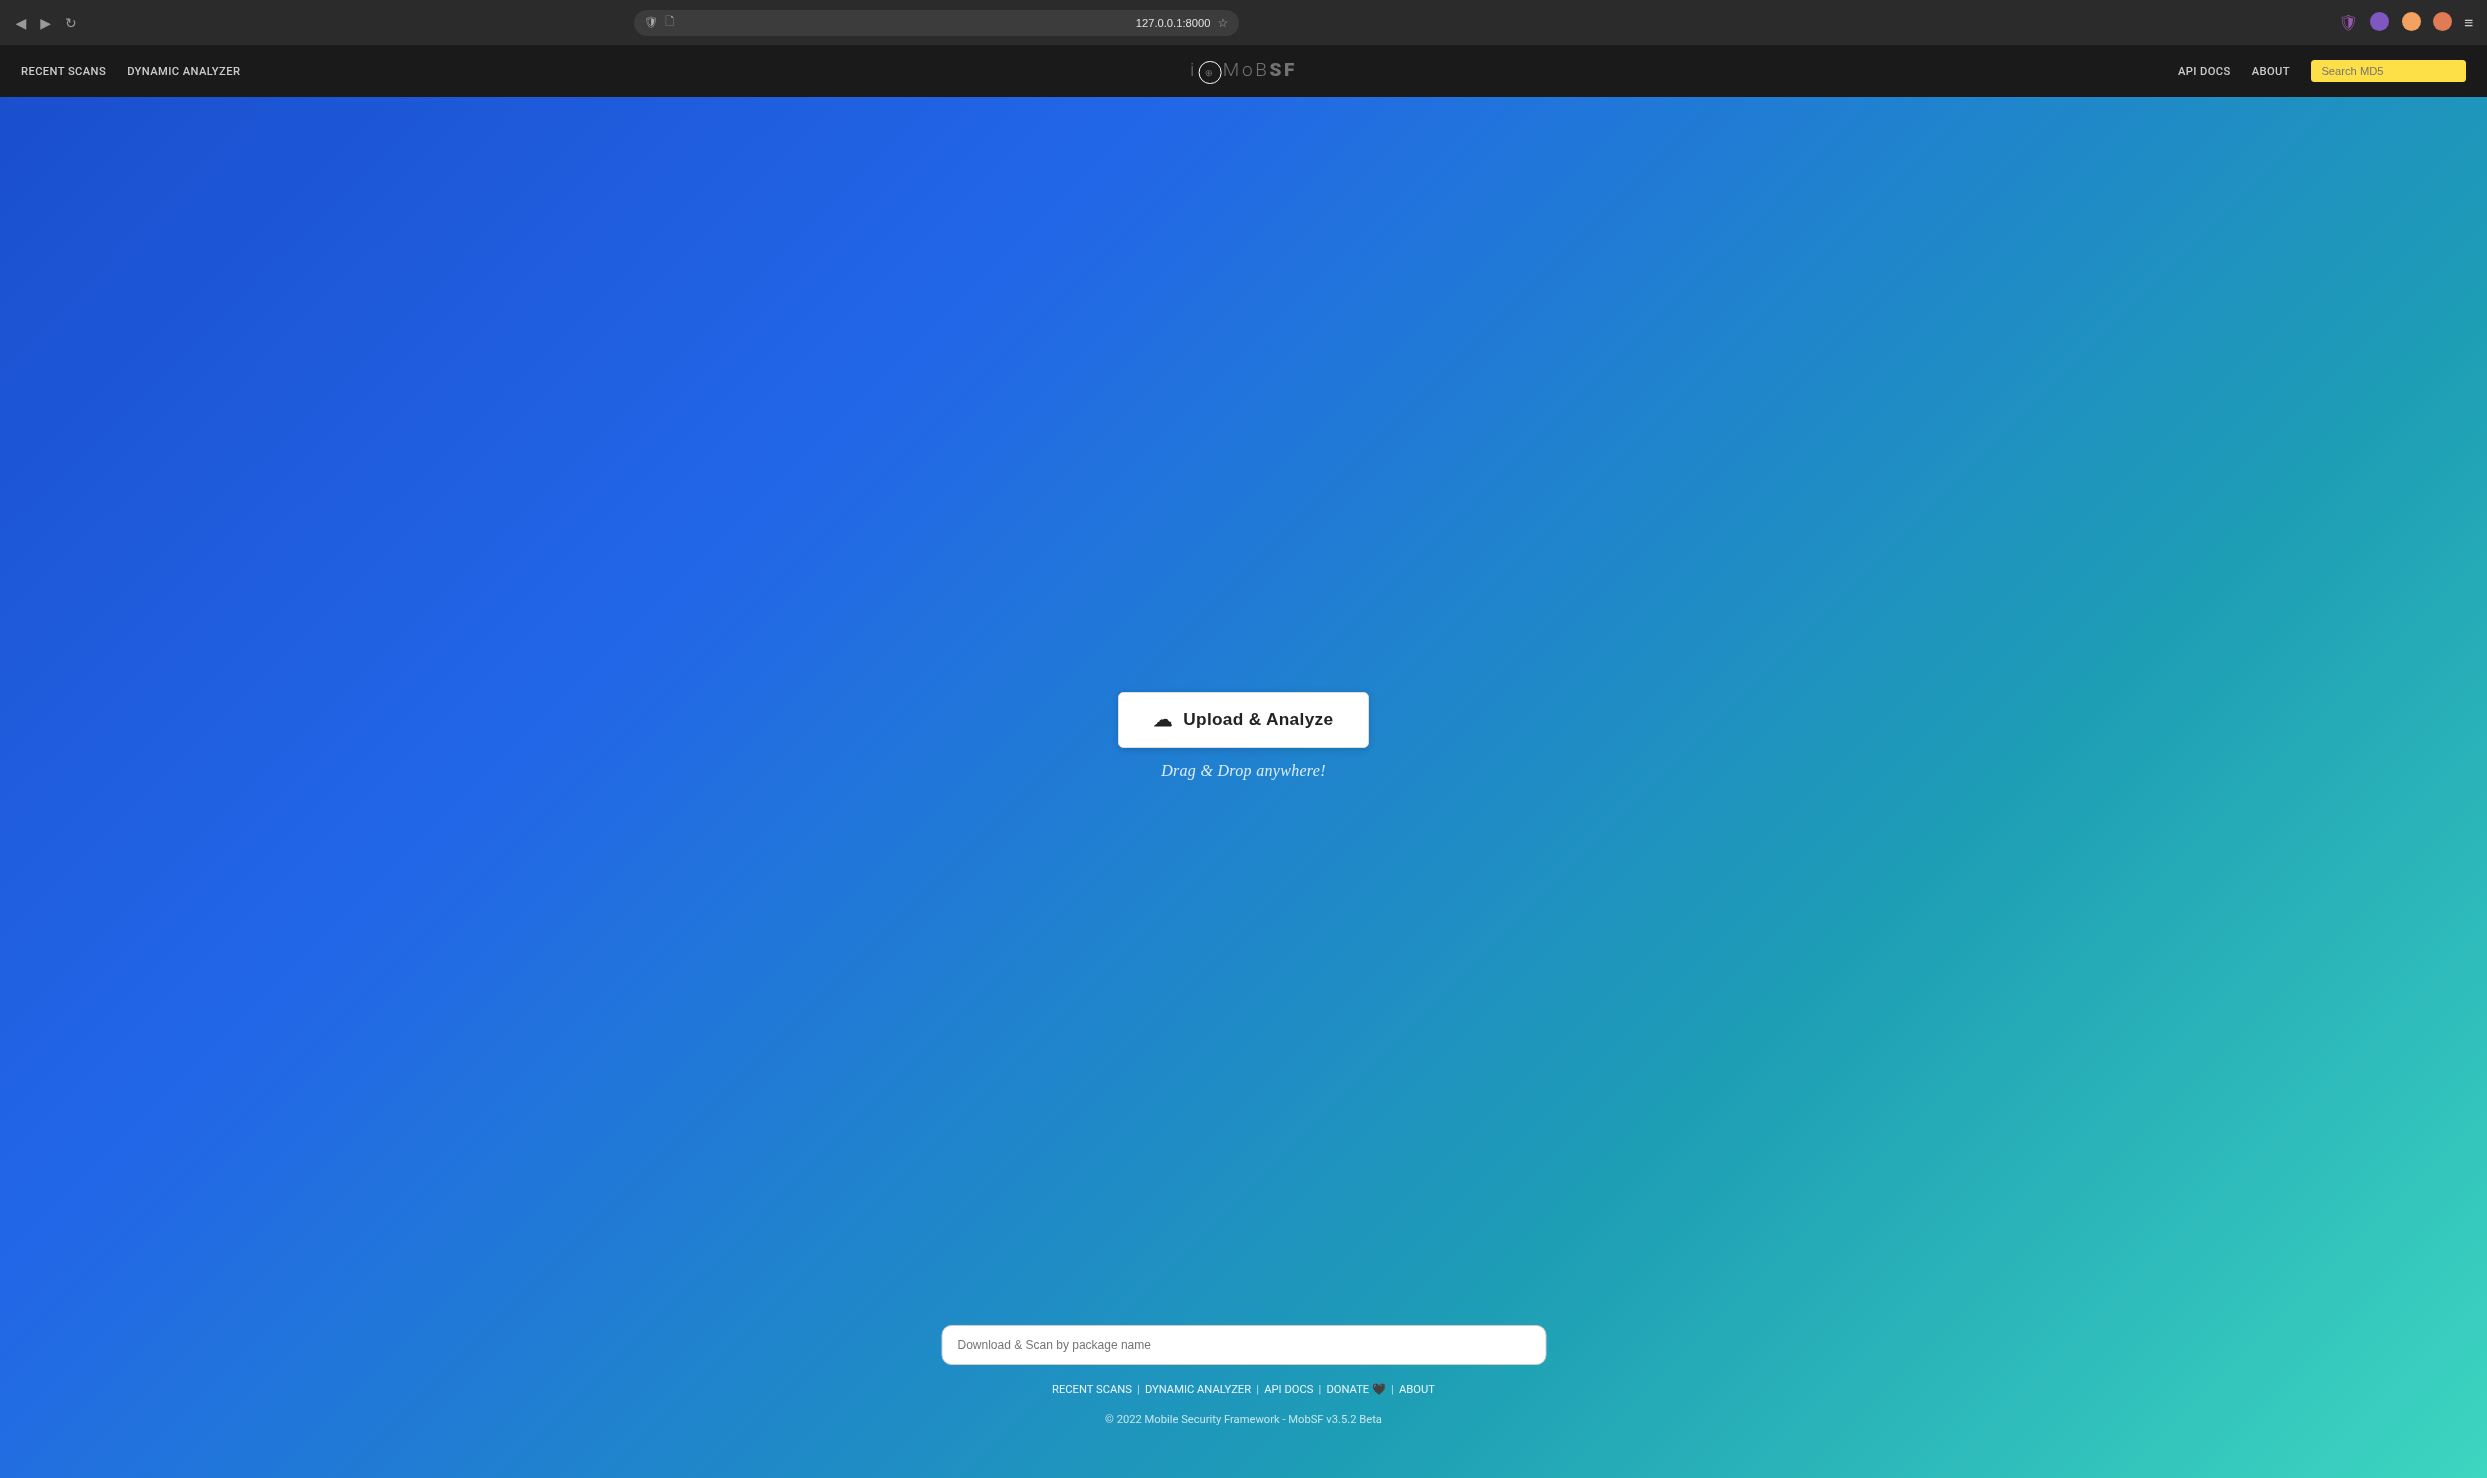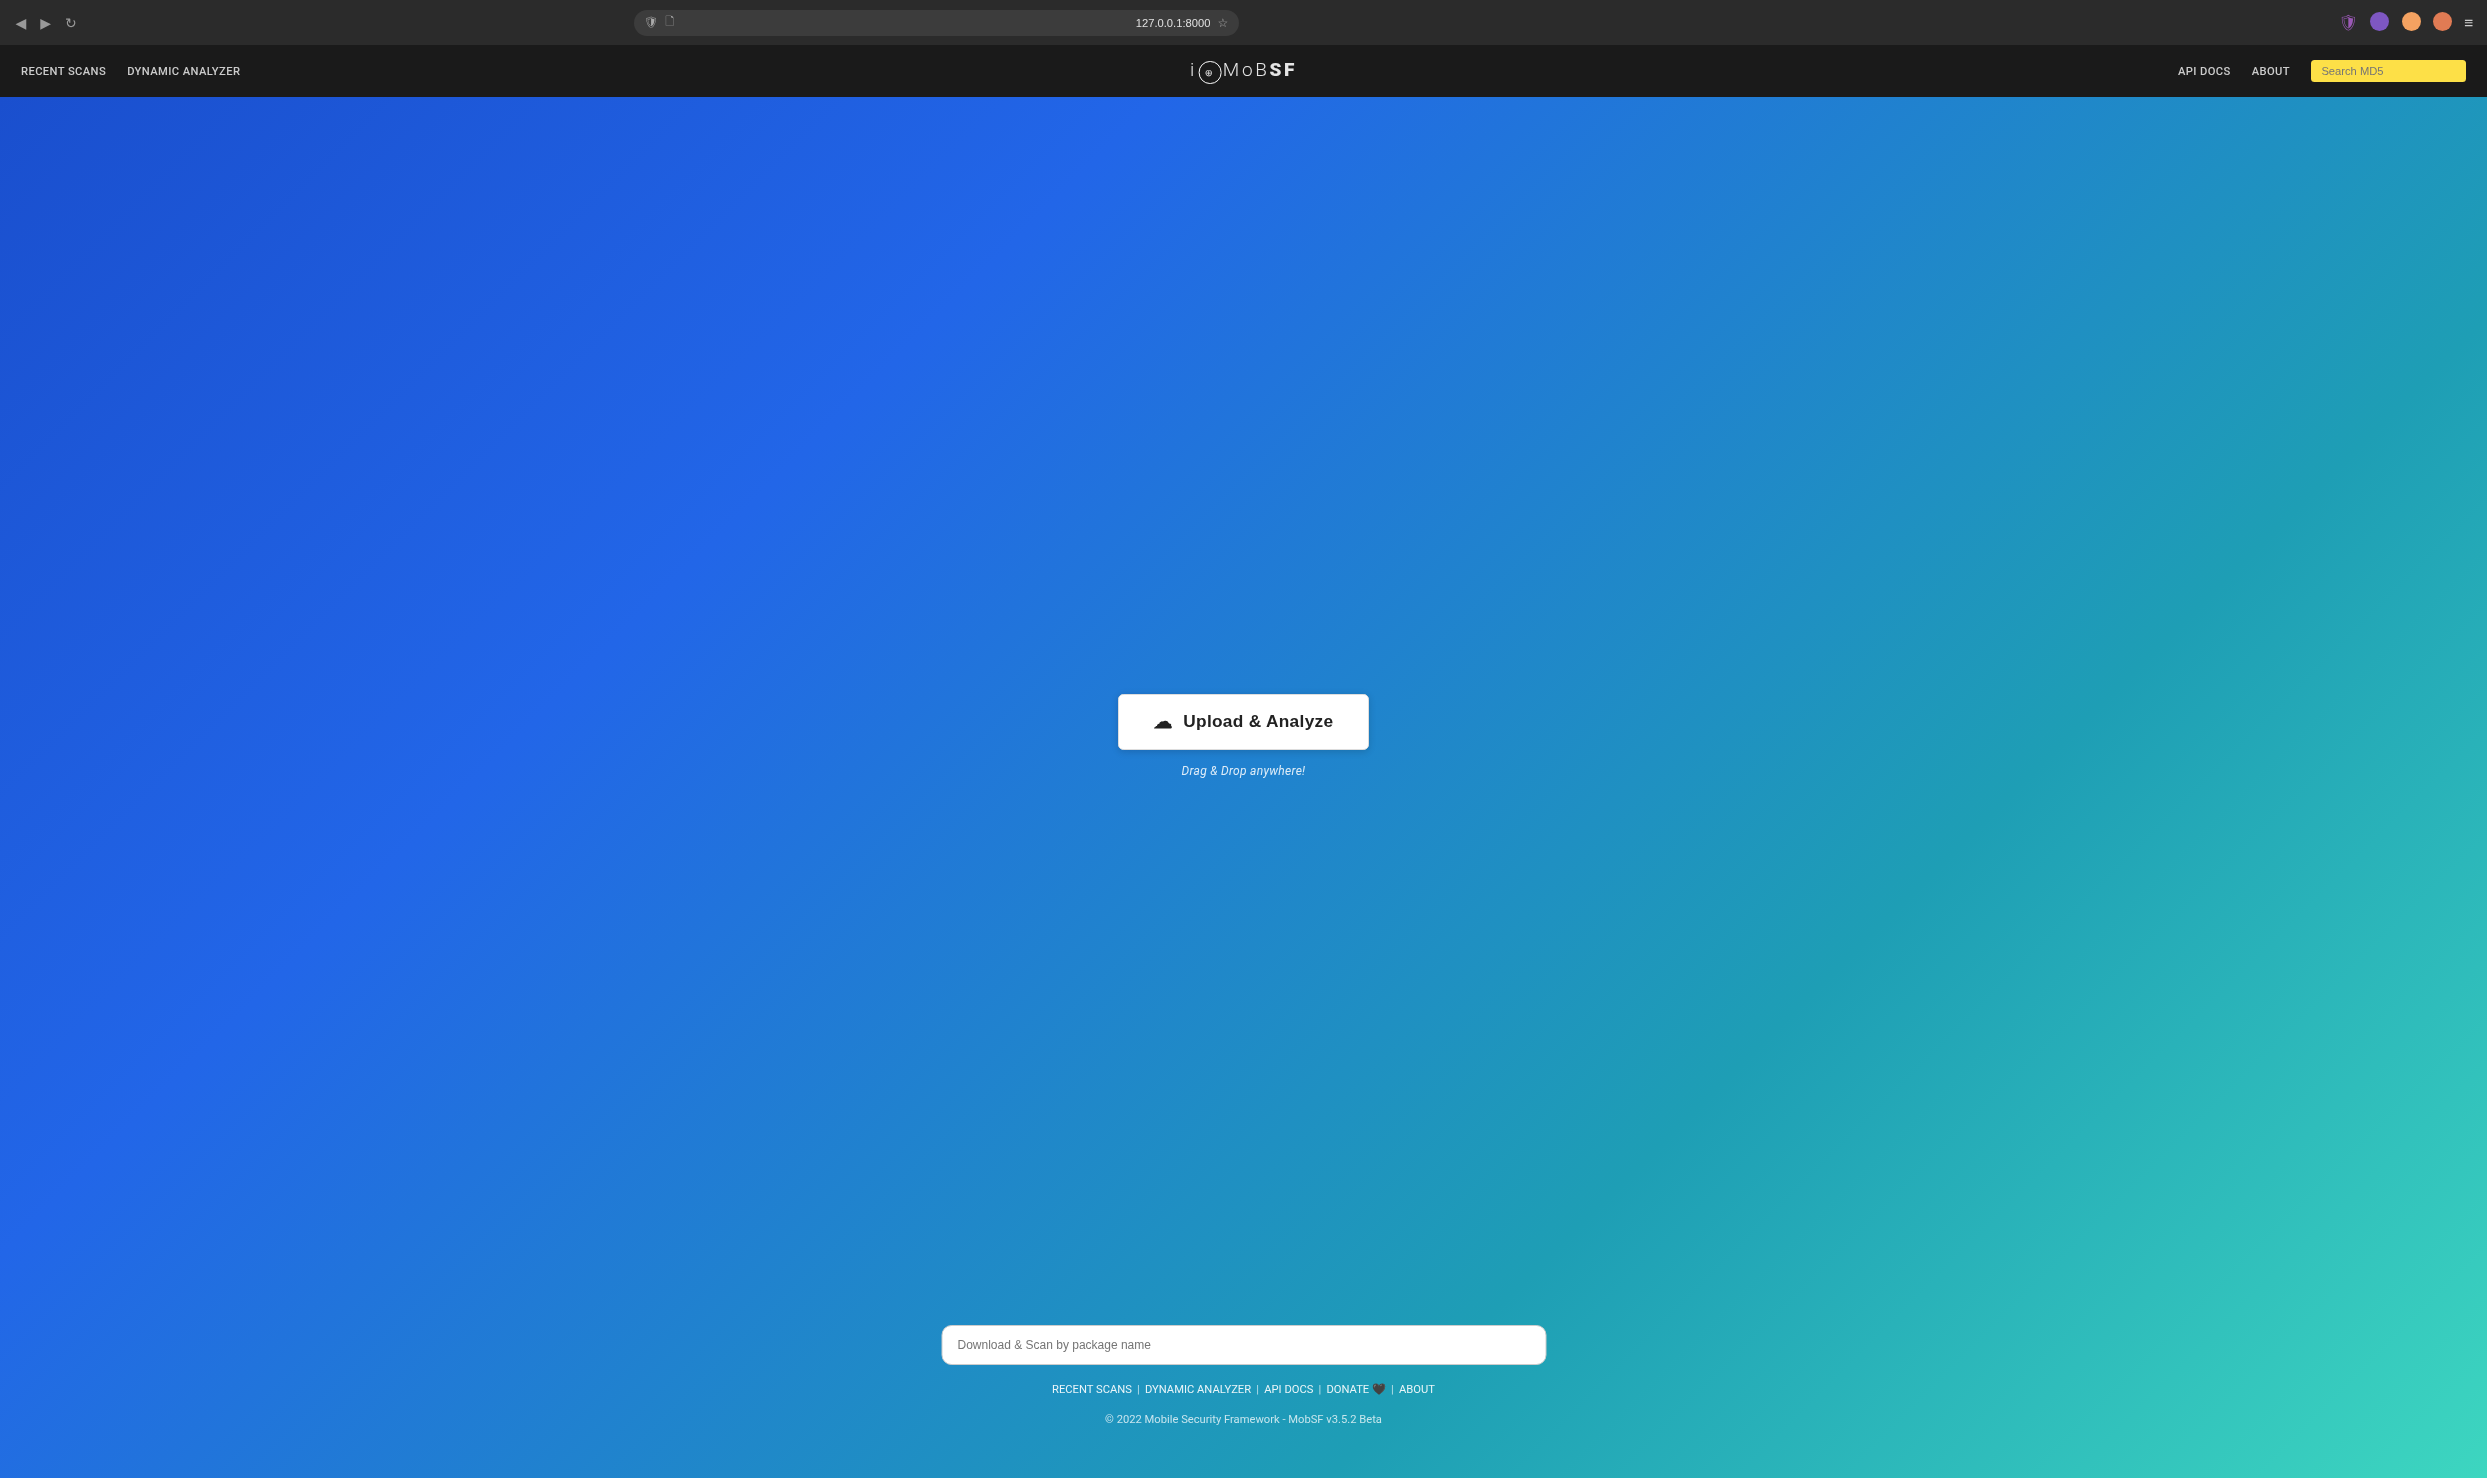--- a/index.html
+++ b/index.html
@@ -175,23 +175,24 @@
       box-shadow: 0 1.7px 7px rgba(0,0,0,0.15);
       letter-spacing: 0.3px;
     }
 
     .upload-icon {
       font-size: 19px;
     }
 
     .drag-drop-hint {
       color: rgba(255,255,255,0.85);
-      font-size: 12px;
+      font-size: 16px;
       font-style: italic;
       letter-spacing: 0.3px;
+      font-family: Liberation Serif, serif;
     }
 
     
     .bottom-section {
       position: absolute;
       bottom: 52px;
       left: 50%;
       transform: translateX(-50%);
       width: 60%;
       max-width: 605px;
@@ -274,21 +275,21 @@
   </div>
 </div>
 
 <nav class="navbar">
   <div class="nav-left">
     <a class="nav-link">RECENT SCANS</a>
     <a class="nav-link">DYNAMIC ANALYZER</a>
   </div>
 
   <div class="logo-container">
-    <span style="color:#e5e5e5;font-size:19px;font-weight:300;letter-spacing:2.6px;">
+    <span style="color:#737373;font-size:19px;font-weight:300;letter-spacing:2.6px;">
       <span>i</span><span style="display:inline-flex;align-items:center;justify-content:center;width:22.5px;height:22.5px;border-radius:50%;border:1.3px solid white;font-size:9.5px;margin:0 1.7px;">⊕</span><span>MoB</span><span style="font-weight:900;">SF</span>
     </span>
   </div>
 
   <div class="nav-right">
     <a class="nav-link">API DOCS</a>
     <a class="nav-link">ABOUT</a>
     <input class="search-md5" type="text" placeholder="Search MD5" style="">
   </div>
 </nav>

